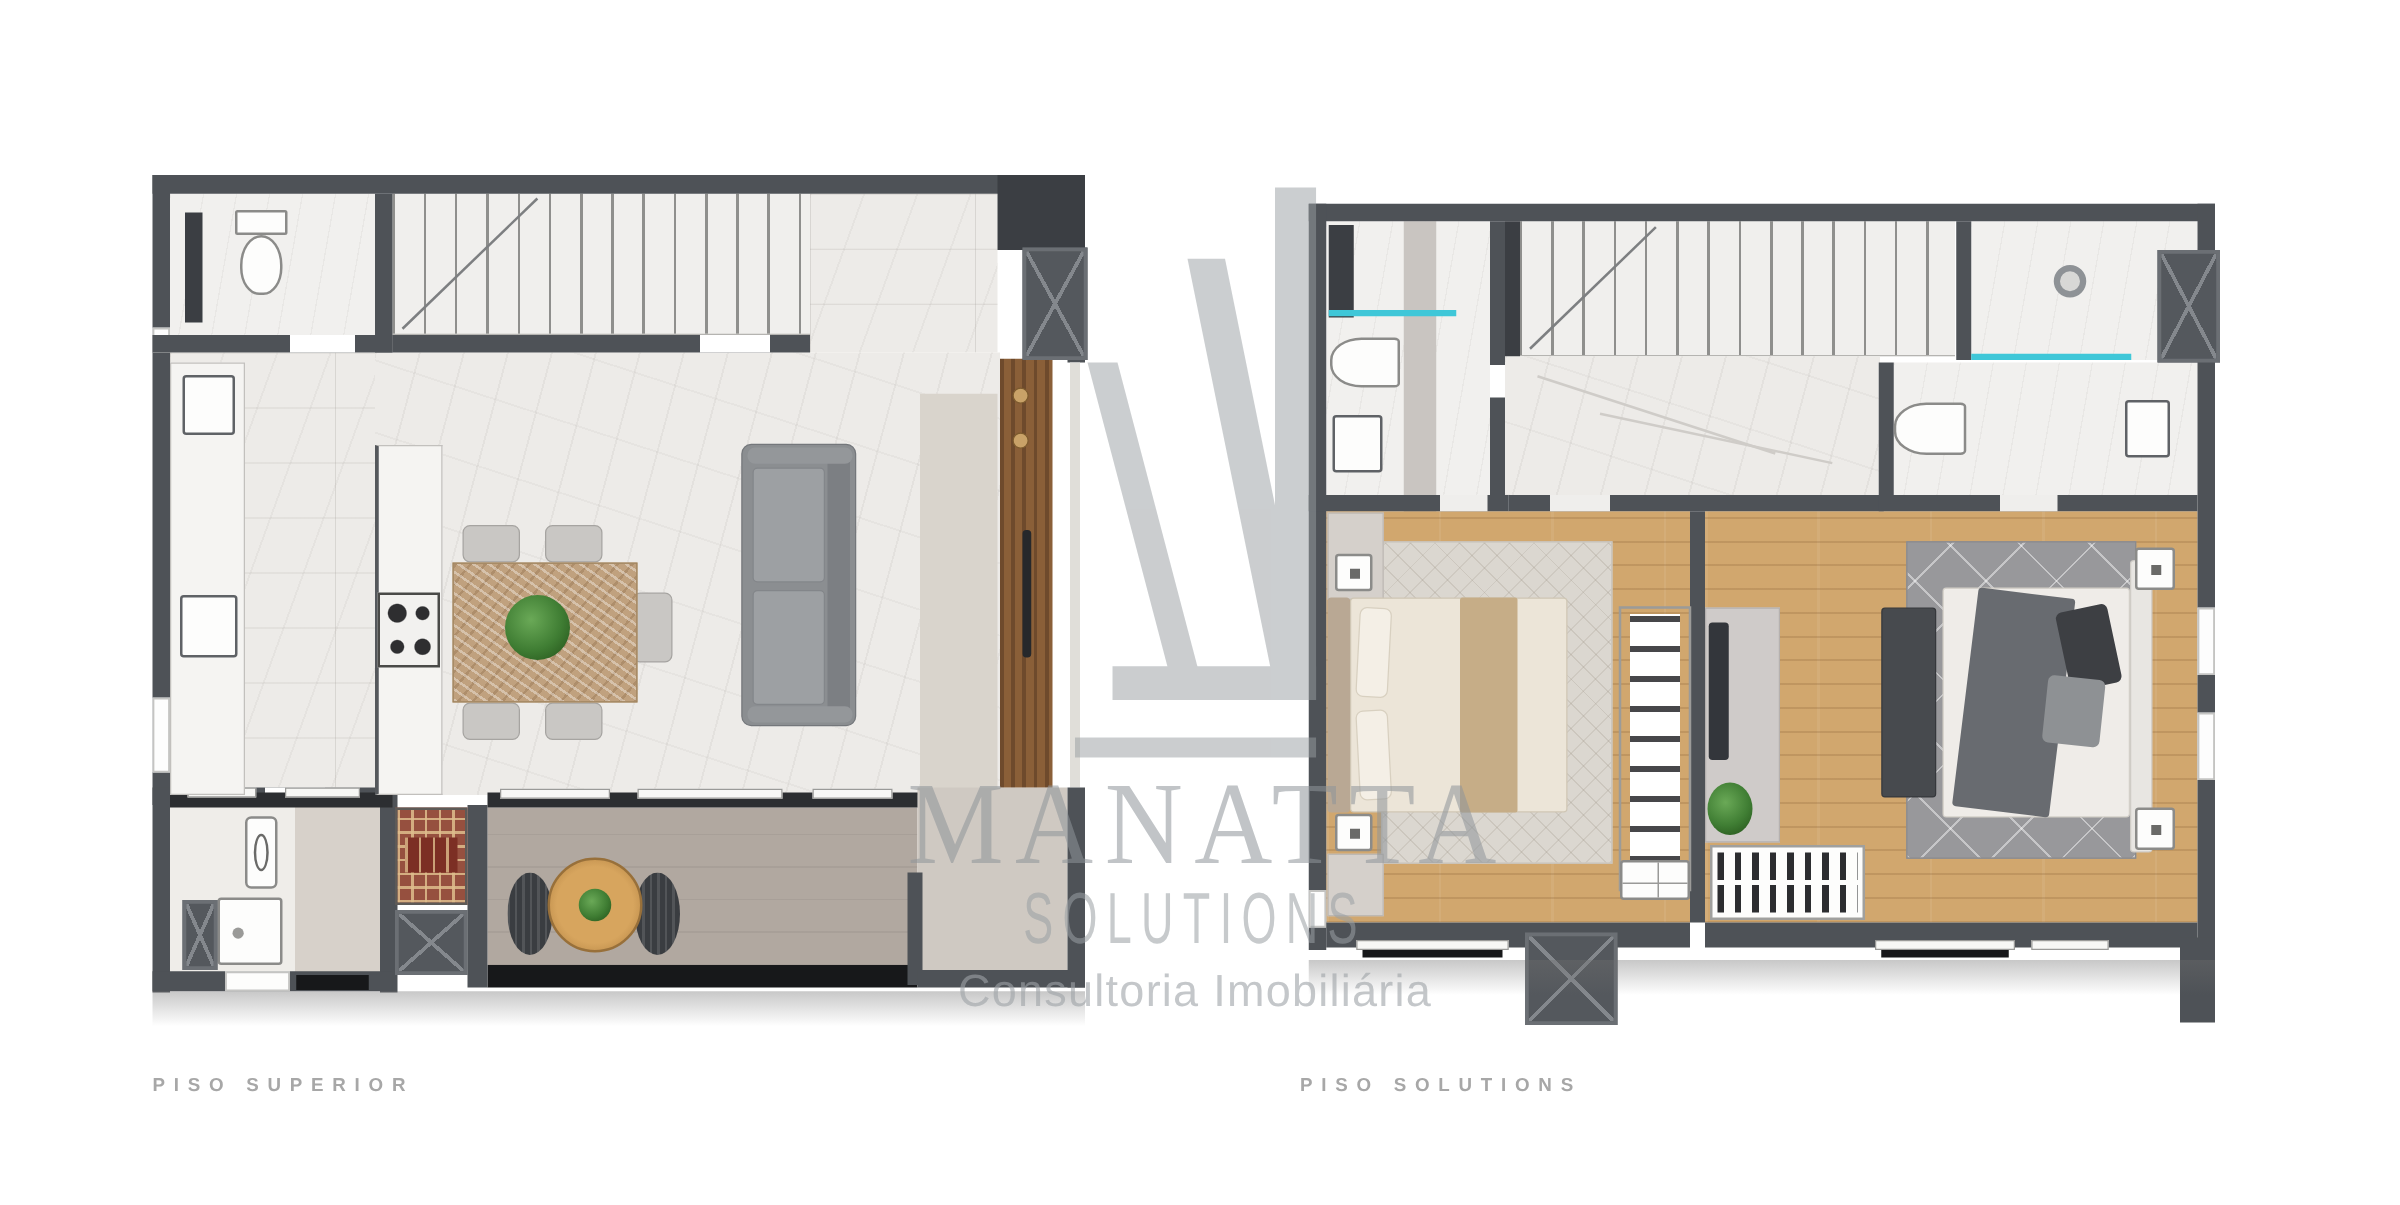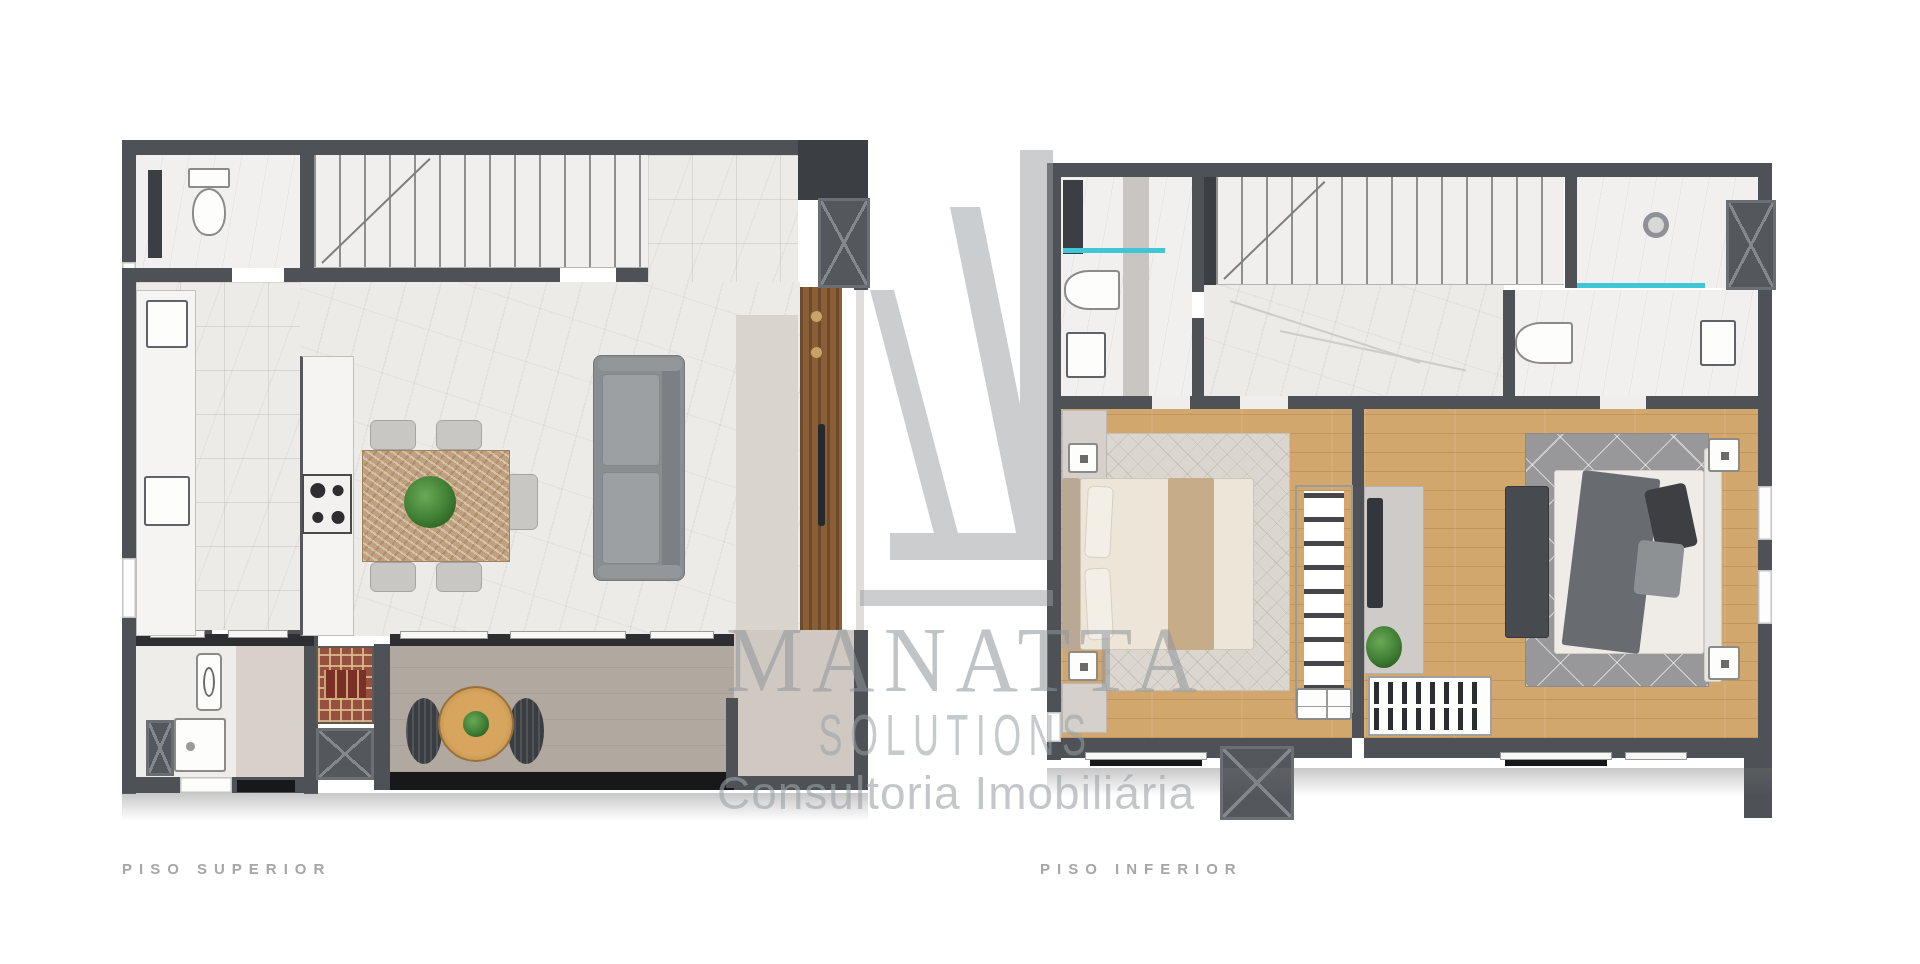--- a/index.html
+++ b/index.html
@@ -86,21 +86,21 @@
   .shoe-row{background-image:repeating-linear-gradient(90deg,#2c2d30 0 5px,transparent 5px 14px);}
   .tv-panel{background:#cfcbc9;border:1px solid #b5b1af;}
   .tv{background:#33363b;border-radius:3px;}
   .bench{background:#474a4e;border-radius:3px;border:1px solid #36383c;}
   
   .wm{pointer-events:none;z-index:40;}
   .wm-brand{font-family:"Liberation Serif",serif;font-size:94px;line-height:94px;color:#8f959a;
     letter-spacing:10px;opacity:.55;text-align:center;transform:scaleX(.92);}
   .wm-sol{font-family:"Liberation Sans",sans-serif;font-size:58px;line-height:58px;color:#9aa0a4;
     letter-spacing:12px;opacity:.55;text-align:center;transform:scaleX(.62);}
-  .wm-consult{font-family:"Liberation Sans",sans-serif;font-size:46px;line-height:50px;color:#9ea3a7;
+  .wm-consult{font-family:"Liberation Sans",sans-serif;font-size:36px;line-height:50px;color:#9ea3a7;
     letter-spacing:1px;opacity:.6;text-align:center;}
   .floor-label{font-family:"Liberation Sans",sans-serif;font-weight:600;font-size:15px;
     letter-spacing:7px;color:#a7a7a7;}
 </style>
 </head>
 <body>
 
 <div id="canvas">
 
   <div>
@@ -312,15 +312,15 @@
         <rect x="37" y="385" width="163" height="27"></rect>
         <rect x="7" y="442" width="193" height="16"></rect>
       </g>
     </svg>
     <div class="a wm-brand" style="left:706px;top:612px;width:500px">MANATTA</div>
     <div class="a wm-sol" style="left:706px;top:706px;width:500px">SOLUTIONS</div>
     <div class="a wm-consult" style="left:706px;top:768px;width:500px">Consultoria Imobiliária</div>
   </div>
 
   <div class="a floor-label" style="left:122px;top:860px">PISO SUPERIOR</div>
-  <div class="a floor-label" style="left:1040px;top:860px">PISO INFERIOR</div>
+  <div class="a floor-label" style="left:1040px;top:860px">PISO SOLUTIONS</div>
 
 </div>
 
 </body></html>

